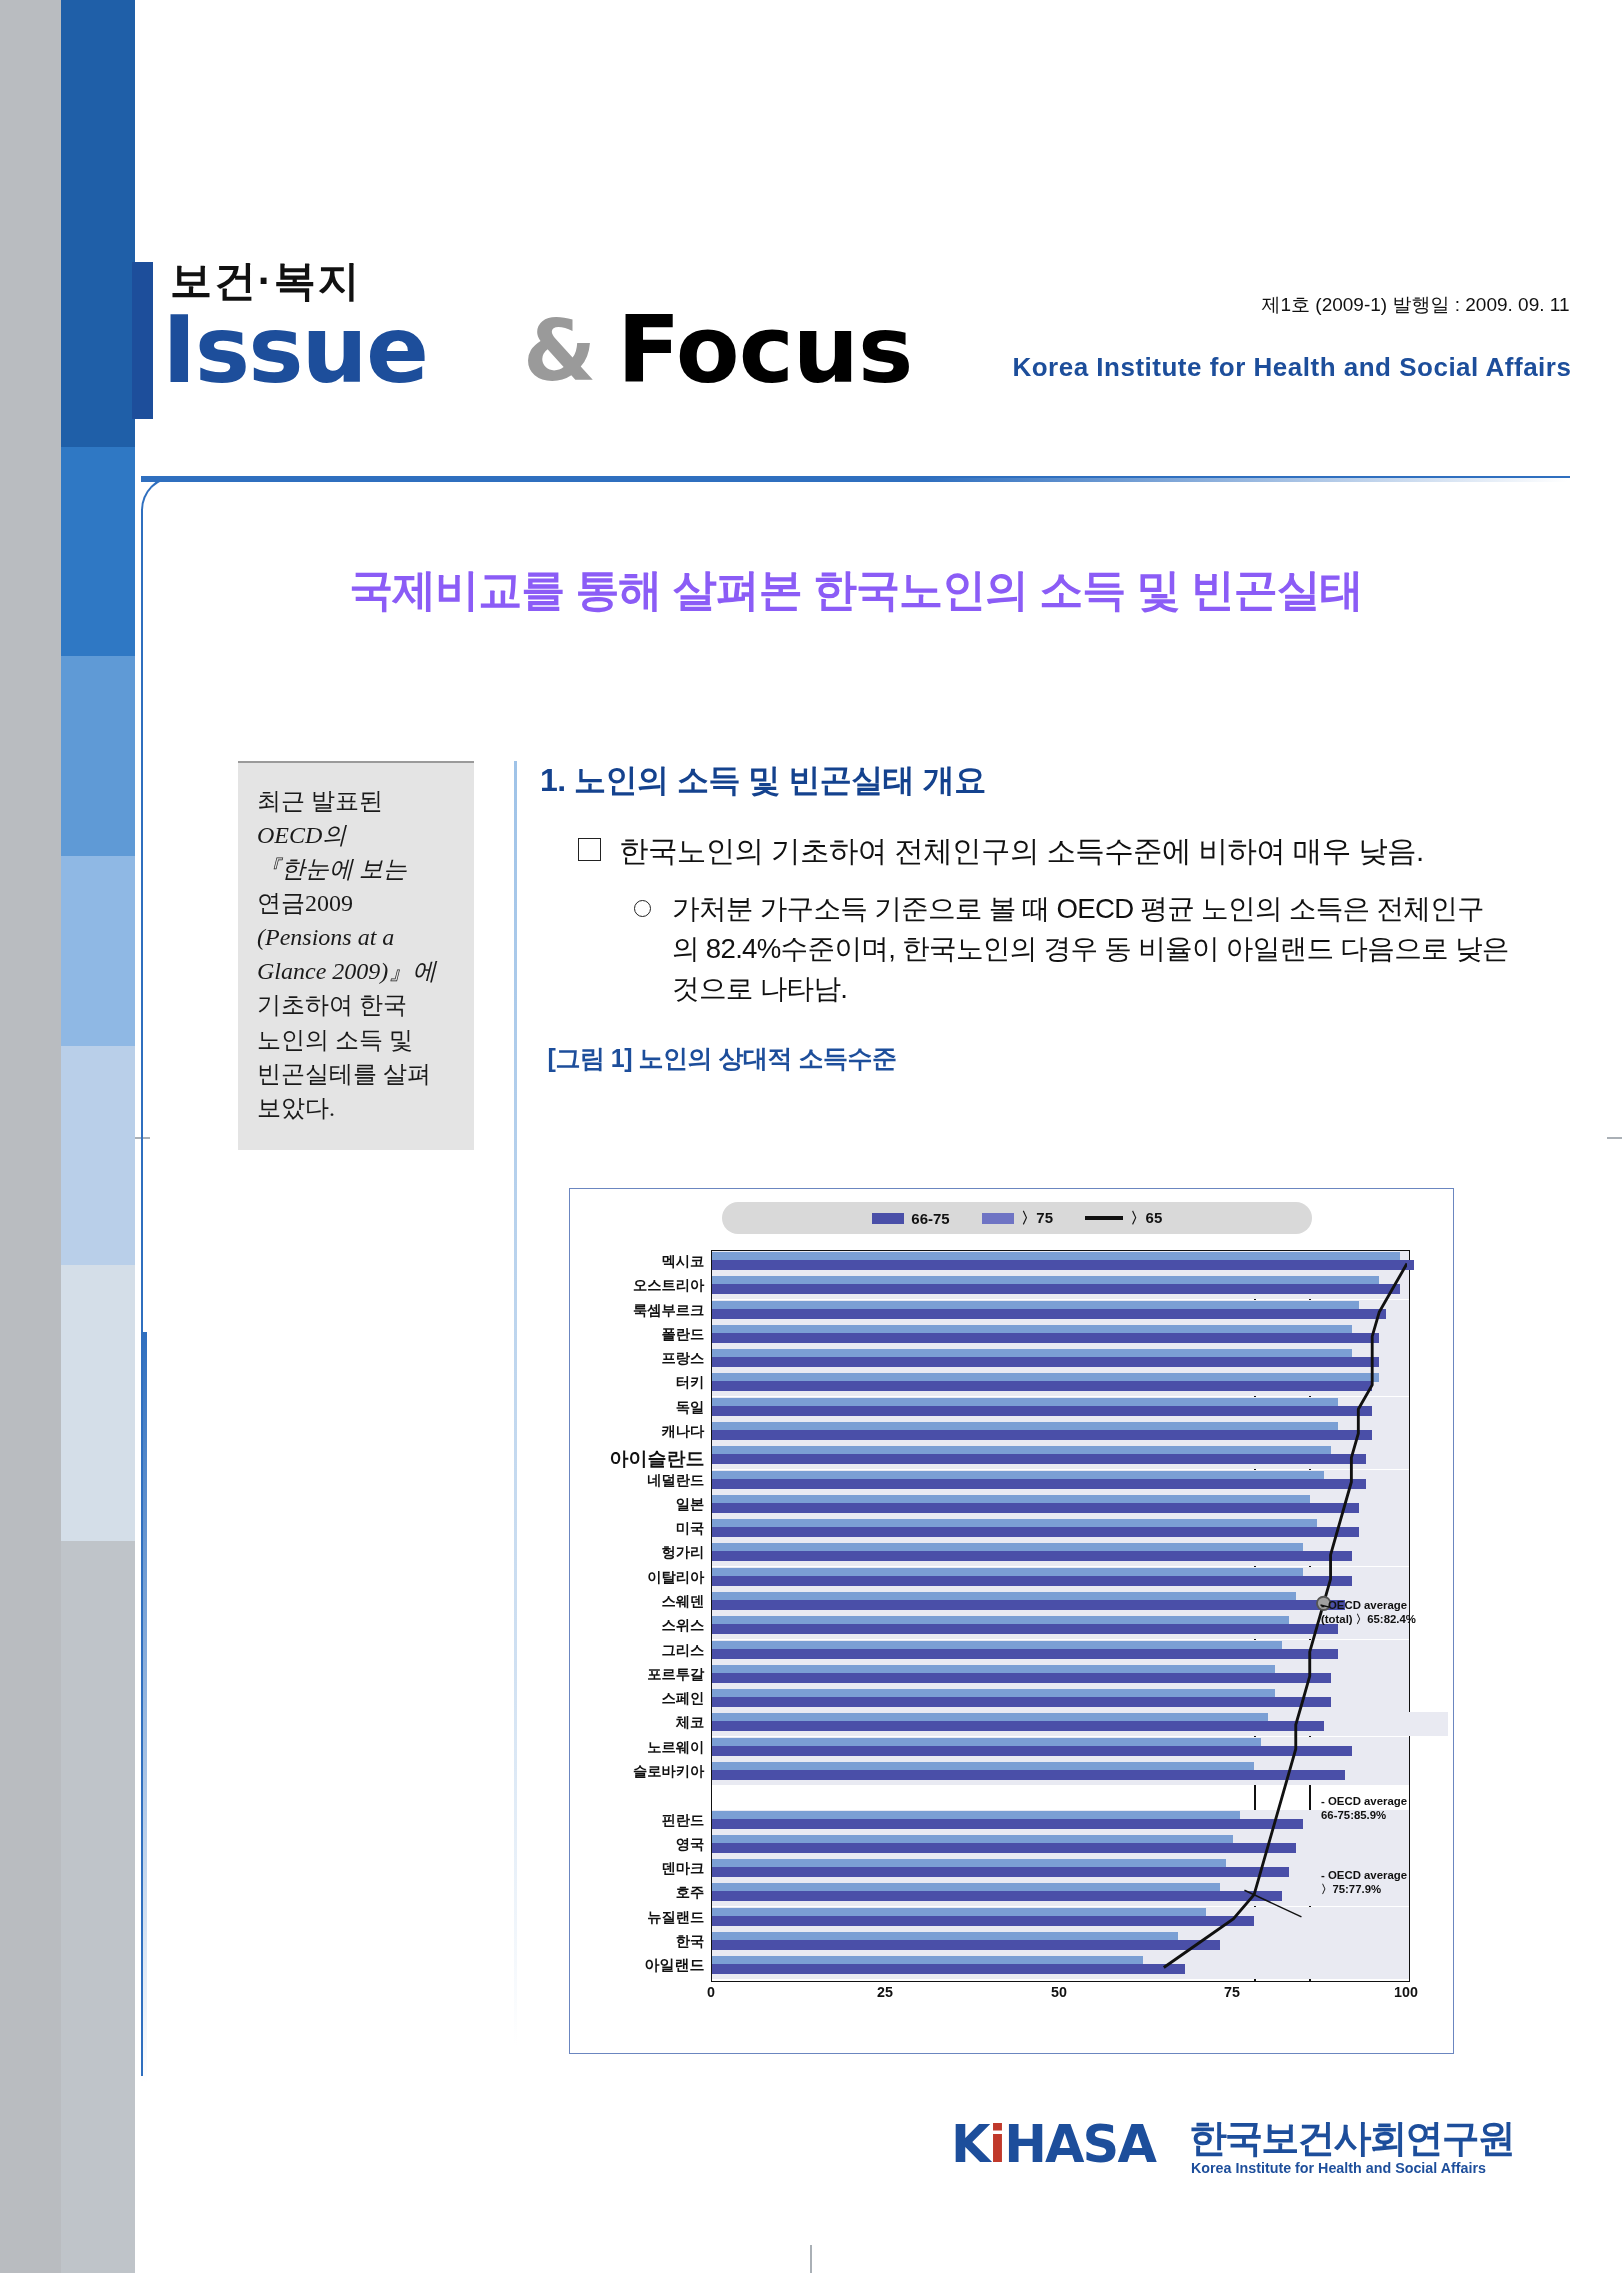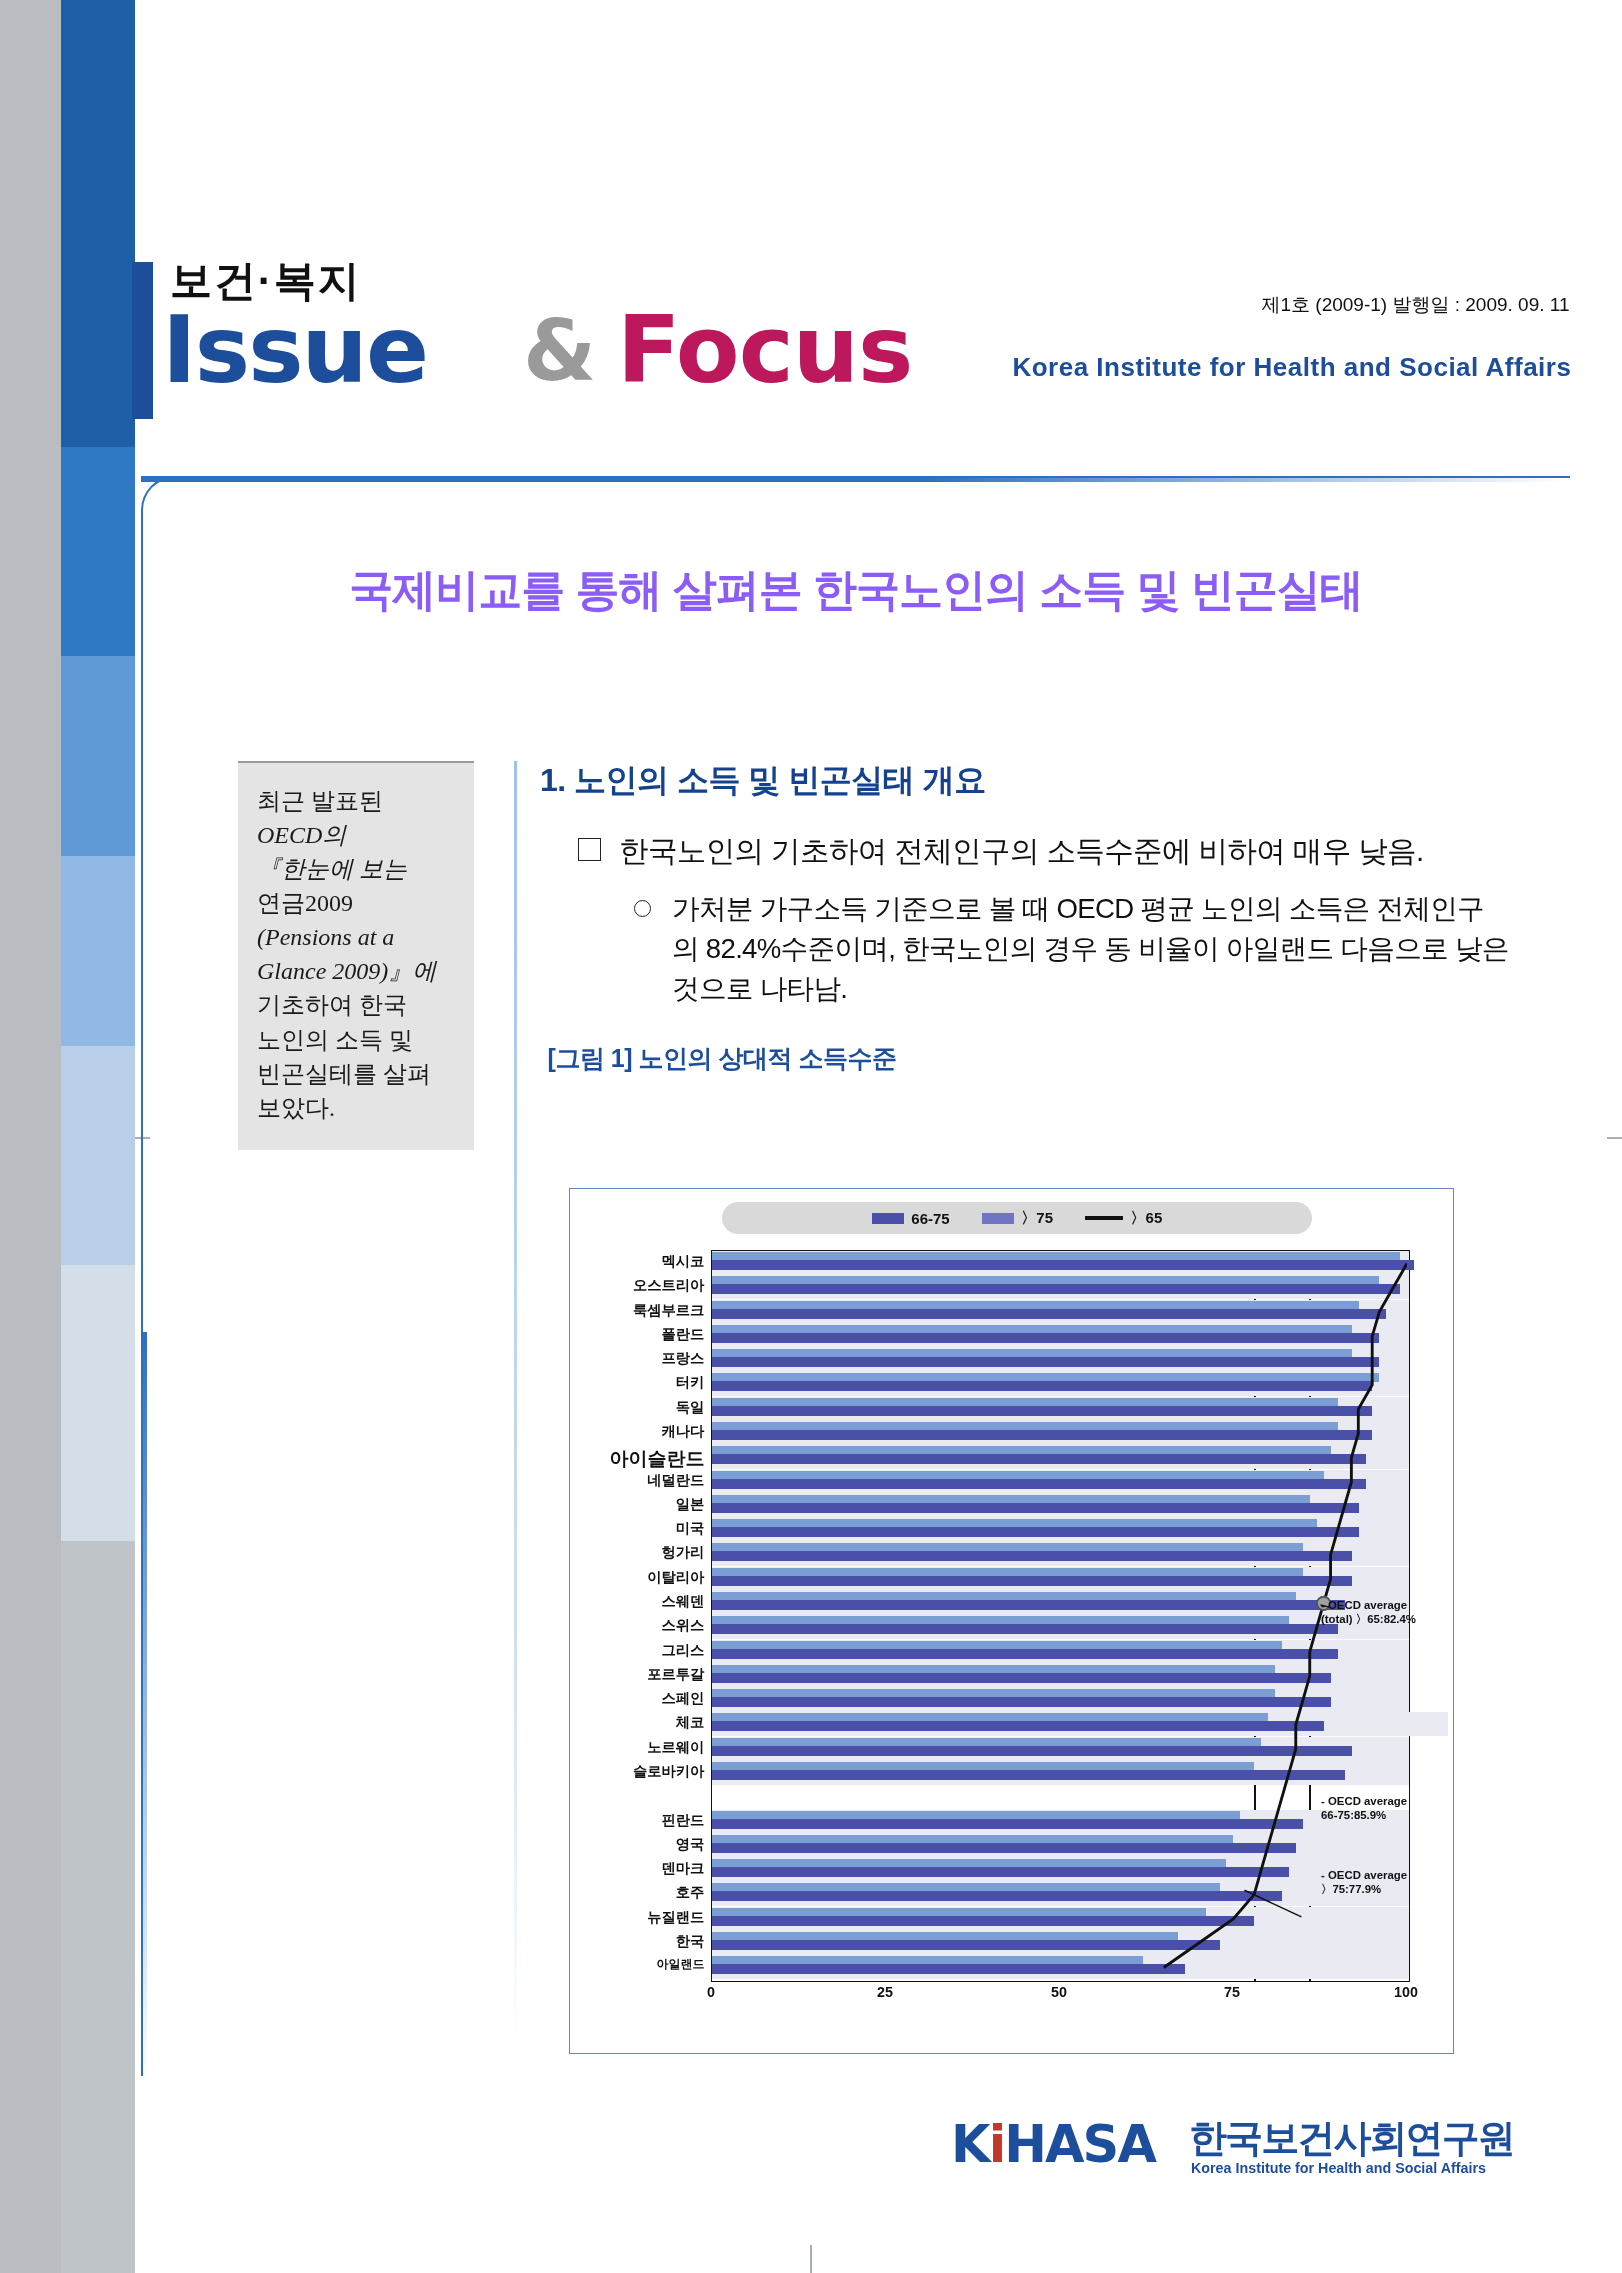--- a/index.html
+++ b/index.html
@@ -95,21 +95,21 @@
     font-weight: bold;
     color: #9a9a9a;
     font-family: "DejaVu Sans", sans-serif;
   }
   .mast-focus {
     position: absolute;
     left: 493px;
     top: 53px;
     font-size: 93px;
     font-weight: bold;
-    color: #be185d;
+    color: #000000;
     letter-spacing: -1px;
     font-family: "DejaVu Sans", sans-serif;
   }
   .mast-issno {
     position: absolute;
     right: 9.5px;
     top: 49px;
     font-size: 19px;
     color: #111111;
     letter-spacing: 0px;
@@ -653,21 +653,21 @@
         <div class="row" style="top: 680px; height: 24px;">
           <div class="band" style="width: 100%; height: 24px;"></div>
           <div class="bar75" style="width: 466px; height: 9.2px;"></div>
           <div class="bar6675" style="width: 508px; top: 9.2px; height: 10.2px;"></div>
           <div class="ylab" style="font-size: 14.3px;">한국</div>
         </div>
         <div class="row" style="top: 704px; height: 24px;">
           <div class="band" style="width: 100%; height: 24px;"></div>
           <div class="bar75" style="width: 431px; height: 9.2px;"></div>
           <div class="bar6675" style="width: 473px; top: 9.2px; height: 10.2px;"></div>
-          <div class="ylab" style="font-size: 12px;">아일랜드</div>
+          <div class="ylab" style="font-size: 15px;">아일랜드</div>
         </div>
       </div>
     <svg id="line-overlay" width="695" height="729" style="position:absolute;left:0;top:0;pointer-events:none;" viewBox="0 0 731 766">
         <polyline points="731.0,12.8 716.4,38.3 701.8,63.8 694.4,89.4 694.4,114.9 694.4,140.4 679.8,166.0 679.8,191.5 672.5,217.0 672.5,242.6 665.2,268.1 657.9,293.6 650.6,319.2 650.6,344.7 643.3,370.2 636.0,395.8 628.7,421.3 628.7,446.8 621.4,472.4 614.0,497.9 614.0,523.4 606.7,549.0 599.4,574.5 592.1,600.0 584.8,625.6 577.5,651.1 570.2,676.6 548.3,702.2 511.7,727.7 475.2,753.2" fill="none" stroke="#111111" stroke-width="3"></polyline>
         <circle cx="643.28" cy="370.23333333333335" r="7" fill="#a0a0a0" stroke="#555" stroke-width="2"></circle>
         <line x1="649.28" y1="374.23333333333335" x2="640" y2="372" stroke="#111" stroke-width="1.5"></line>
         <line x1="620" y1="700" x2="560" y2="672" stroke="#111" stroke-width="1.5"></line>
       </svg>
   </div>
 

